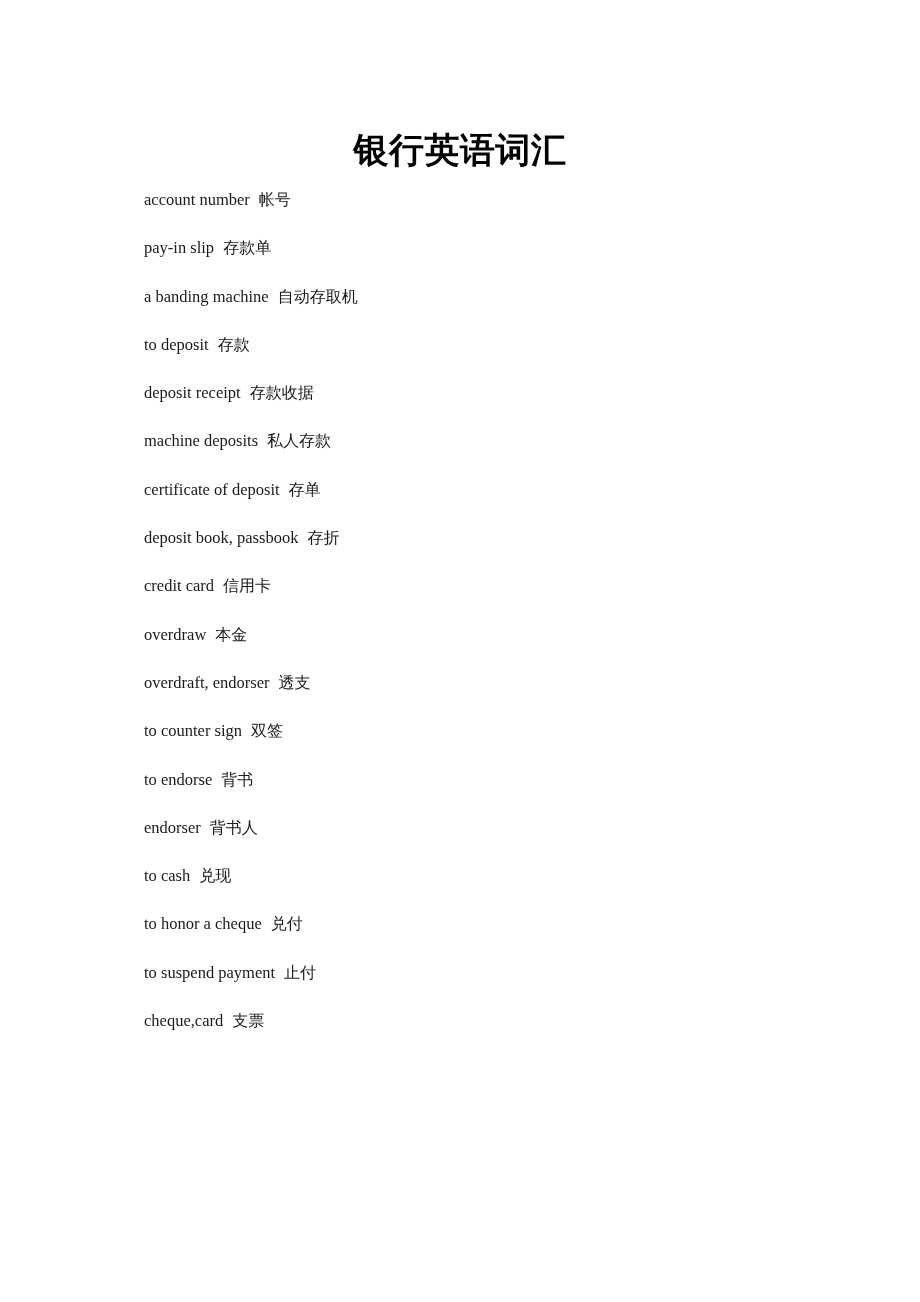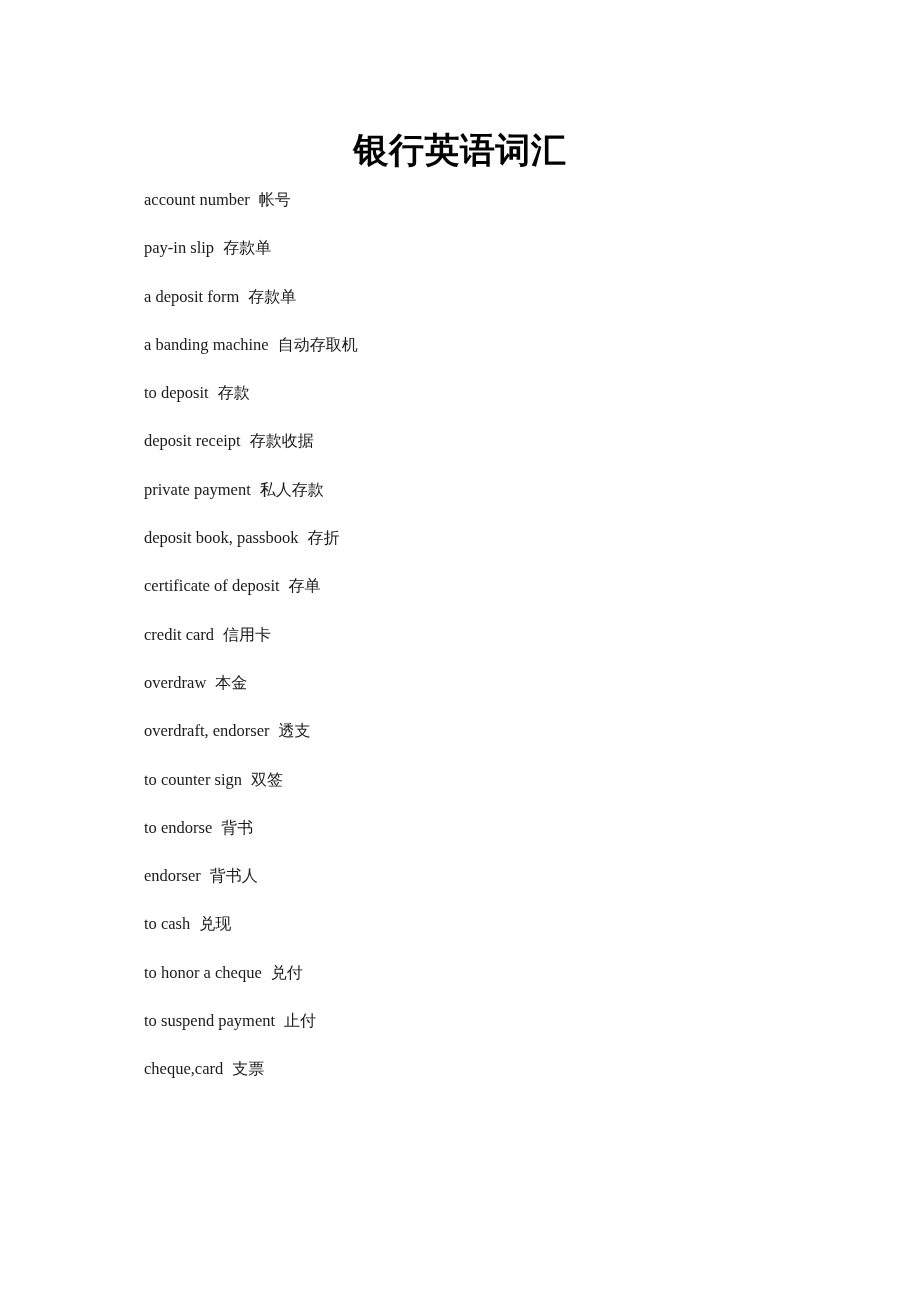--- a/index.html
+++ b/index.html
@@ -76,27 +76,26 @@
 </head>
 <body>
 
 <div class="page">
 
   <h1 class="doc-title">银行英语词汇</h1>
 
   <ul class="vocab-list">
       <li class="vocab-entry"><span class="term-en">account number</span><span class="term-zh">帐号</span></li>
       <li class="vocab-entry"><span class="term-en">pay-in slip</span><span class="term-zh">存款单</span></li>
-      <li class="vocab-entry"><span class="term-en">a deposit form</span><span class="term-zh">存款单</span></li>
       <li class="vocab-entry"><span class="term-en">a banding machine</span><span class="term-zh">自动存取机</span></li>
       <li class="vocab-entry"><span class="term-en">to deposit</span><span class="term-zh">存款</span></li>
       <li class="vocab-entry"><span class="term-en">deposit receipt</span><span class="term-zh">存款收据</span></li>
-      <li class="vocab-entry"><span class="term-en">private payment</span><span class="term-zh">私人存款</span></li>
+      <li class="vocab-entry"><span class="term-en">machine deposits</span><span class="term-zh">私人存款</span></li>
+      <li class="vocab-entry"><span class="term-en">certificate of deposit</span><span class="term-zh">存单</span></li>
       <li class="vocab-entry"><span class="term-en">deposit book, passbook</span><span class="term-zh">存折</span></li>
-      <li class="vocab-entry"><span class="term-en">certificate of deposit</span><span class="term-zh">存单</span></li>
       <li class="vocab-entry"><span class="term-en">credit card</span><span class="term-zh">信用卡</span></li>
       <li class="vocab-entry"><span class="term-en">overdraw</span><span class="term-zh">本金</span></li>
       <li class="vocab-entry"><span class="term-en">overdraft, endorser</span><span class="term-zh">透支</span></li>
       <li class="vocab-entry"><span class="term-en">to counter sign</span><span class="term-zh">双签</span></li>
       <li class="vocab-entry"><span class="term-en">to endorse</span><span class="term-zh">背书</span></li>
       <li class="vocab-entry"><span class="term-en">endorser</span><span class="term-zh">背书人</span></li>
       <li class="vocab-entry"><span class="term-en">to cash</span><span class="term-zh">兑现</span></li>
       <li class="vocab-entry"><span class="term-en">to honor a cheque</span><span class="term-zh">兑付</span></li>
       <li class="vocab-entry"><span class="term-en">to suspend payment</span><span class="term-zh">止付</span></li>
       <li class="vocab-entry"><span class="term-en">cheque,card</span><span class="term-zh">支票</span></li>

